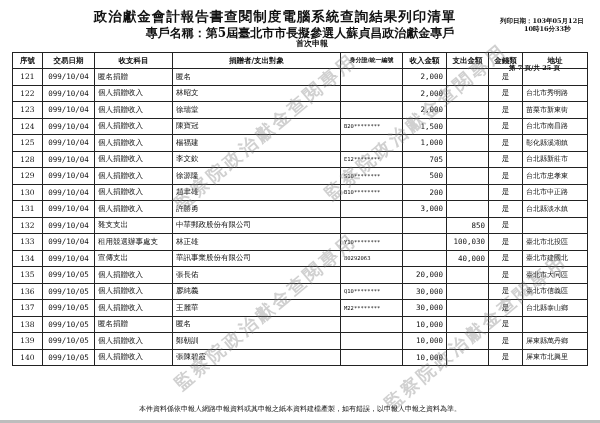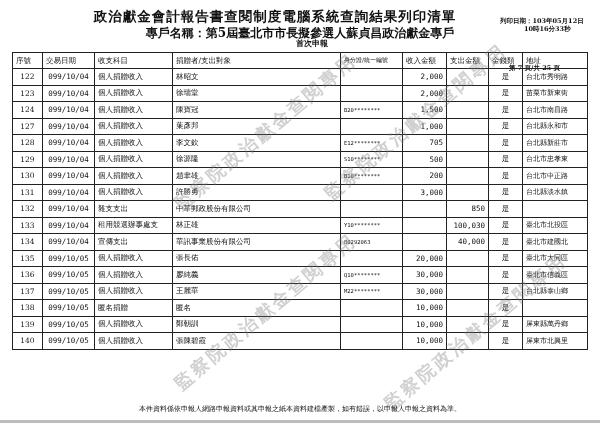--- a/index.html
+++ b/index.html
@@ -30,21 +30,21 @@
   }
   table.ledger {
     position: absolute; left: 12px; top: 52px;
     border-collapse: collapse; table-layout: fixed;
     width: 575px; font-size: 7.5px;
   }
   table.ledger th, table.ledger td {
     border: 1px solid #222; height: 15.5px; padding: 0 3px;
     white-space: nowrap; overflow: hidden;
   }
-  table.ledger th { font-weight: normal; text-align: left; font-size: 7.5px; height: 15px; }
+  table.ledger th { font-weight: bold; text-align: center; font-size: 7.5px; height: 15px; }
   table.ledger td.c { text-align: center; }
   table.ledger td.r { text-align: right; font-family: "DejaVu Sans Mono", "Liberation Mono", monospace; font-size: 7.5px; }
   table.ledger td.mono { font-family: "DejaVu Sans Mono", "Liberation Mono", monospace; font-size: 7.5px; }
   table.ledger td.id { font-family: "DejaVu Sans Mono", "Liberation Mono", monospace; font-size: 5.5px; }
   table.ledger td.addr { text-align: left; font-size: 7px; }
   .footer {
     position: absolute; left: 0; width: 600px; top: 404px;
     text-align: center; font-size: 7px; font-weight: normal;
   }
   .bottom-rule {
@@ -88,20 +88,31 @@
       <th>捐贈者/支出對象</th>
       <th style="font-size:6px">身分證/統一編號</th>
       <th>收入金額</th>
       <th>支出金額</th>
       <th>金錢類</th>
       <th>地址</th>
     </tr>
   </thead>
   <tbody id="ledger-body">
       <tr>
+        <td class="c">121</td>
+        <td class="c mono">099/10/04</td>
+        <td>匿名捐贈</td>
+        <td>匿名</td>
+        <td class="id"></td>
+        <td class="r">2,000</td>
+        <td class="r"></td>
+        <td class="c">是</td>
+        <td class="addr"></td>
+      </tr>
+      <tr>
         <td class="c">122</td>
         <td class="c mono">099/10/04</td>
         <td>個人捐贈收入</td>
         <td>林昭文</td>
         <td class="id"></td>
         <td class="r">2,000</td>
         <td class="r"></td>
         <td class="c">是</td>
         <td class="addr">台北市秀明路</td>
       </tr>
@@ -121,29 +132,29 @@
         <td class="c mono">099/10/04</td>
         <td>個人捐贈收入</td>
         <td>陳寶冠</td>
         <td class="id">B20********</td>
         <td class="r">1,500</td>
         <td class="r"></td>
         <td class="c">是</td>
         <td class="addr">台北市南昌路</td>
       </tr>
       <tr>
-        <td class="c">127</td>
-        <td class="c mono">099/10/04</td>
-        <td>個人捐贈收入</td>
-        <td>葉彥邦</td>
+        <td class="c">125</td>
+        <td class="c mono">099/10/04</td>
+        <td>個人捐贈收入</td>
+        <td>楊福建</td>
         <td class="id"></td>
         <td class="r">1,000</td>
         <td class="r"></td>
         <td class="c">是</td>
-        <td class="addr">台北縣永和市</td>
+        <td class="addr">彰化縣溪湖鎮</td>
       </tr>
       <tr>
         <td class="c">128</td>
         <td class="c mono">099/10/04</td>
         <td>個人捐贈收入</td>
         <td>李文欽</td>
         <td class="id">E12********</td>
         <td class="r">705</td>
         <td class="r"></td>
         <td class="c">是</td>

